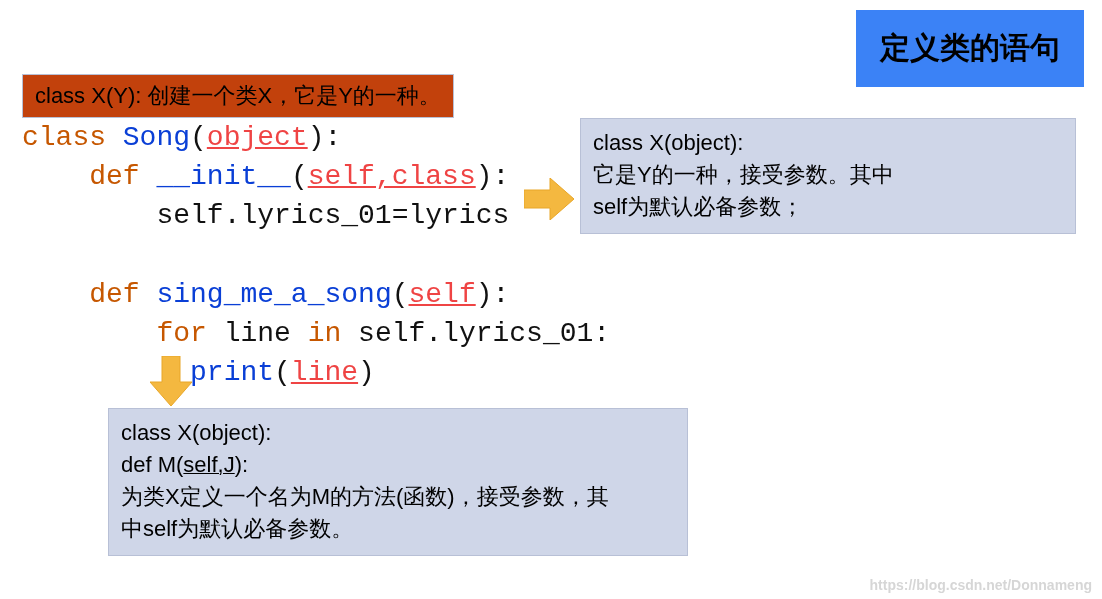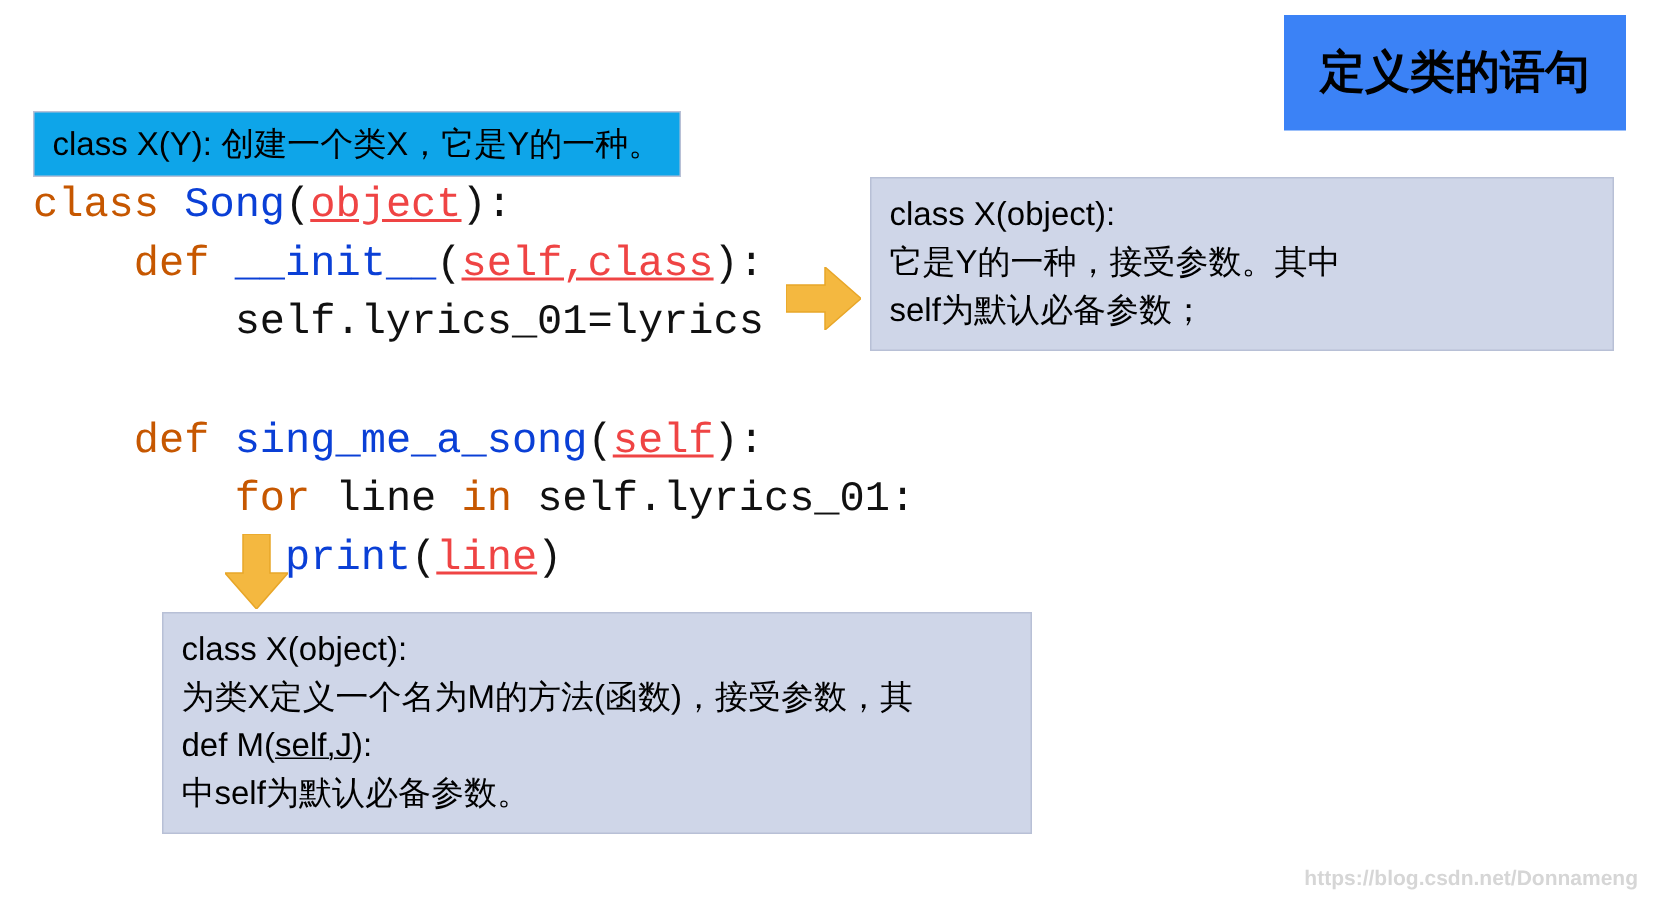--- a/index.html
+++ b/index.html
@@ -18,21 +18,21 @@
     background: #3b82f6;
     padding: 18px 24px;
     font-size: 30px;
     font-weight: bold;
     color: #000;
   }
   .annot-top {
     position: absolute;
     top: 74px;
     left: 22px;
-    background: #0ea5e9;
+    background: #c2410c;
     border: 1px solid #b8c0d6;
     padding: 6px 12px;
     font-size: 22px;
     color: #000;
   }
   .code-block {
     position: absolute;
     top: 118px;
     left: 22px;
     font-family: "SimSun", "Courier New", monospace;
@@ -124,24 +124,24 @@
 <div class="annot-right">
   <div>class X(object):</div>
   <div>它是Y的一种，接受参数。其中</div>
   <div>
     <span>self</span><span>为默认必备参数；</span>
   </div>
 </div>
 
 <div class="annot-bottom">
   <div>class X(object):</div>
-  <div>为类X定义一个名为M的方法(函数)，接受参数，其</div>
   <div>
     <span>  def M(</span><span class="u">self,J</span><span>):</span>
   </div>
+  <div>为类X定义一个名为M的方法(函数)，接受参数，其</div>
   <div>
     <span>中</span><span>self</span><span>为默认必备参数。</span>
   </div>
 </div>
 
 <div class="watermark">
   <span>https://blog.csdn.net/Donnameng</span>
 </div>
 
 </body></html>

